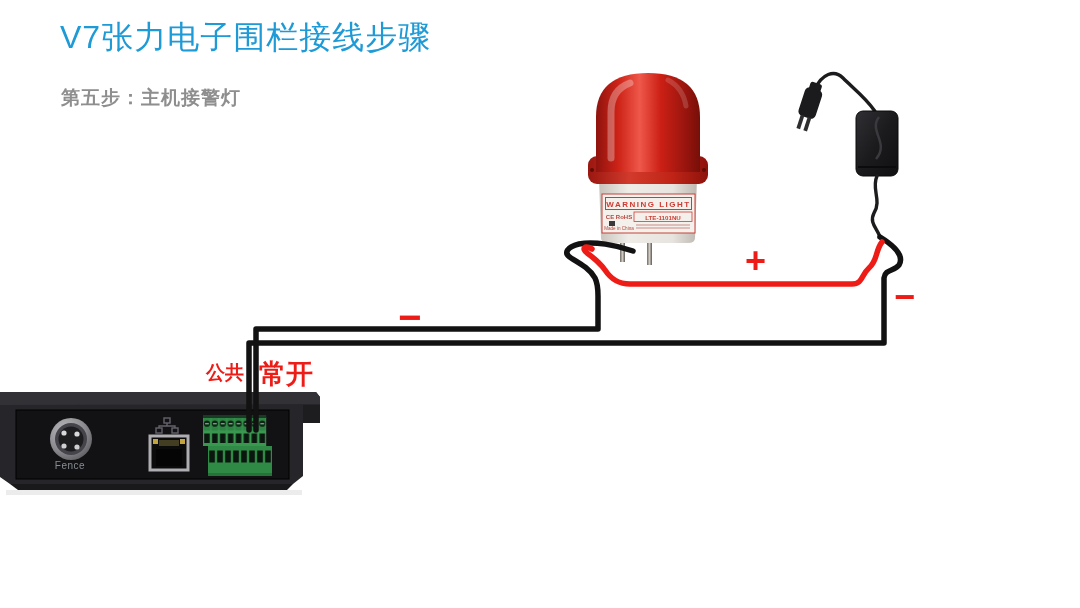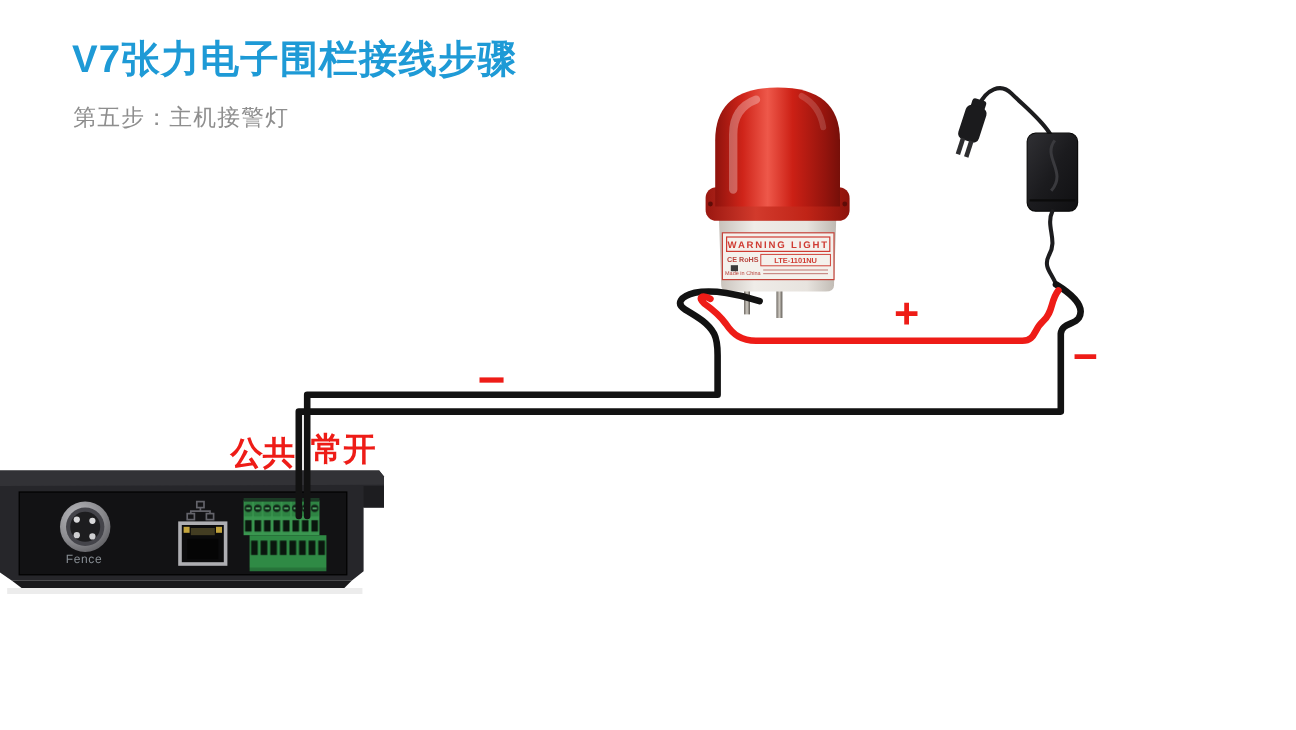--- a/index.html
+++ b/index.html
@@ -2,27 +2,27 @@
 <html><head>
 <meta charset="utf-8">
 <style>
   html,body{margin:0;padding:0;background:#ffffff;}
   #stage{
     position:relative;width:1080px;height:608px;overflow:hidden;
     background:#ffffff;font-family:"Liberation Sans","DejaVu Sans",sans-serif;
   }
   #scene{position:absolute;left:0;top:0;z-index:1;}
   .overlay{position:absolute;z-index:2;white-space:nowrap;}
-  .page-title{left:60px;top:28px;font-size:32px;font-weight:bold;color:#1e9ad6;letter-spacing:1px;}
-  .page-subtitle{left:61px;top:85px;font-size:19px;font-weight:normal;color:#8e8e8e;letter-spacing:1px;}
+  .page-title{left:60px;top:16px;font-size:32px;font-weight:normal;color:#1e9ad6;letter-spacing:1px;}
+  .page-subtitle{left:61px;top:85px;font-size:19px;font-weight:bold;color:#8e8e8e;letter-spacing:1px;}
   .wire-label{color:#ee1c17;font-weight:bold;}
   .plus-label{left:745px;top:240px;font-size:36px;}
   .minus-left{left:398px;top:295px;font-size:40px;}
   .minus-right{left:894px;top:276px;font-size:36px;}
-  .common-label{left:192px;top:360px;font-size:27px;}
+  .common-label{left:206px;top:360px;font-size:19px;}
   .no-label{left:259px;top:356px;font-size:27px;text-align:right;}
 </style>
 </head>
 <body>
 
 <div id="stage">
 
   <svg id="scene" width="1080" height="608" viewBox="0 0 1080 608">
     <defs>
       <linearGradient id="domeGrad" x1="0" y1="0" x2="1" y2="0">

